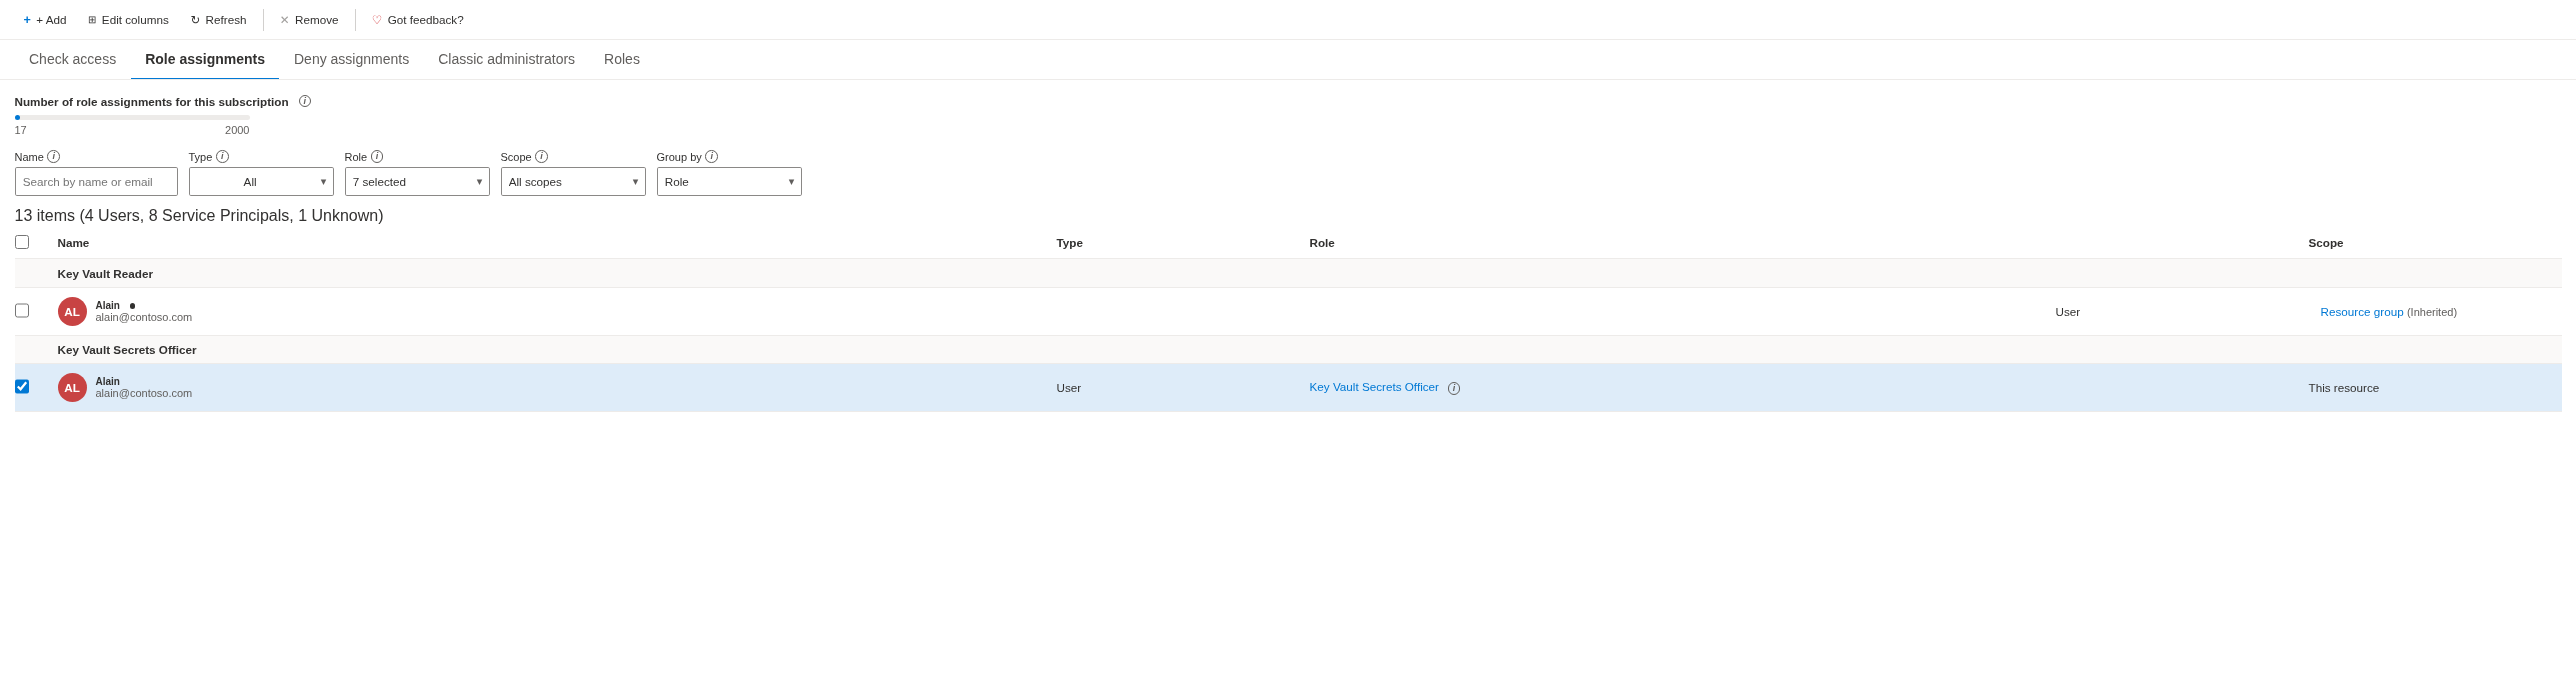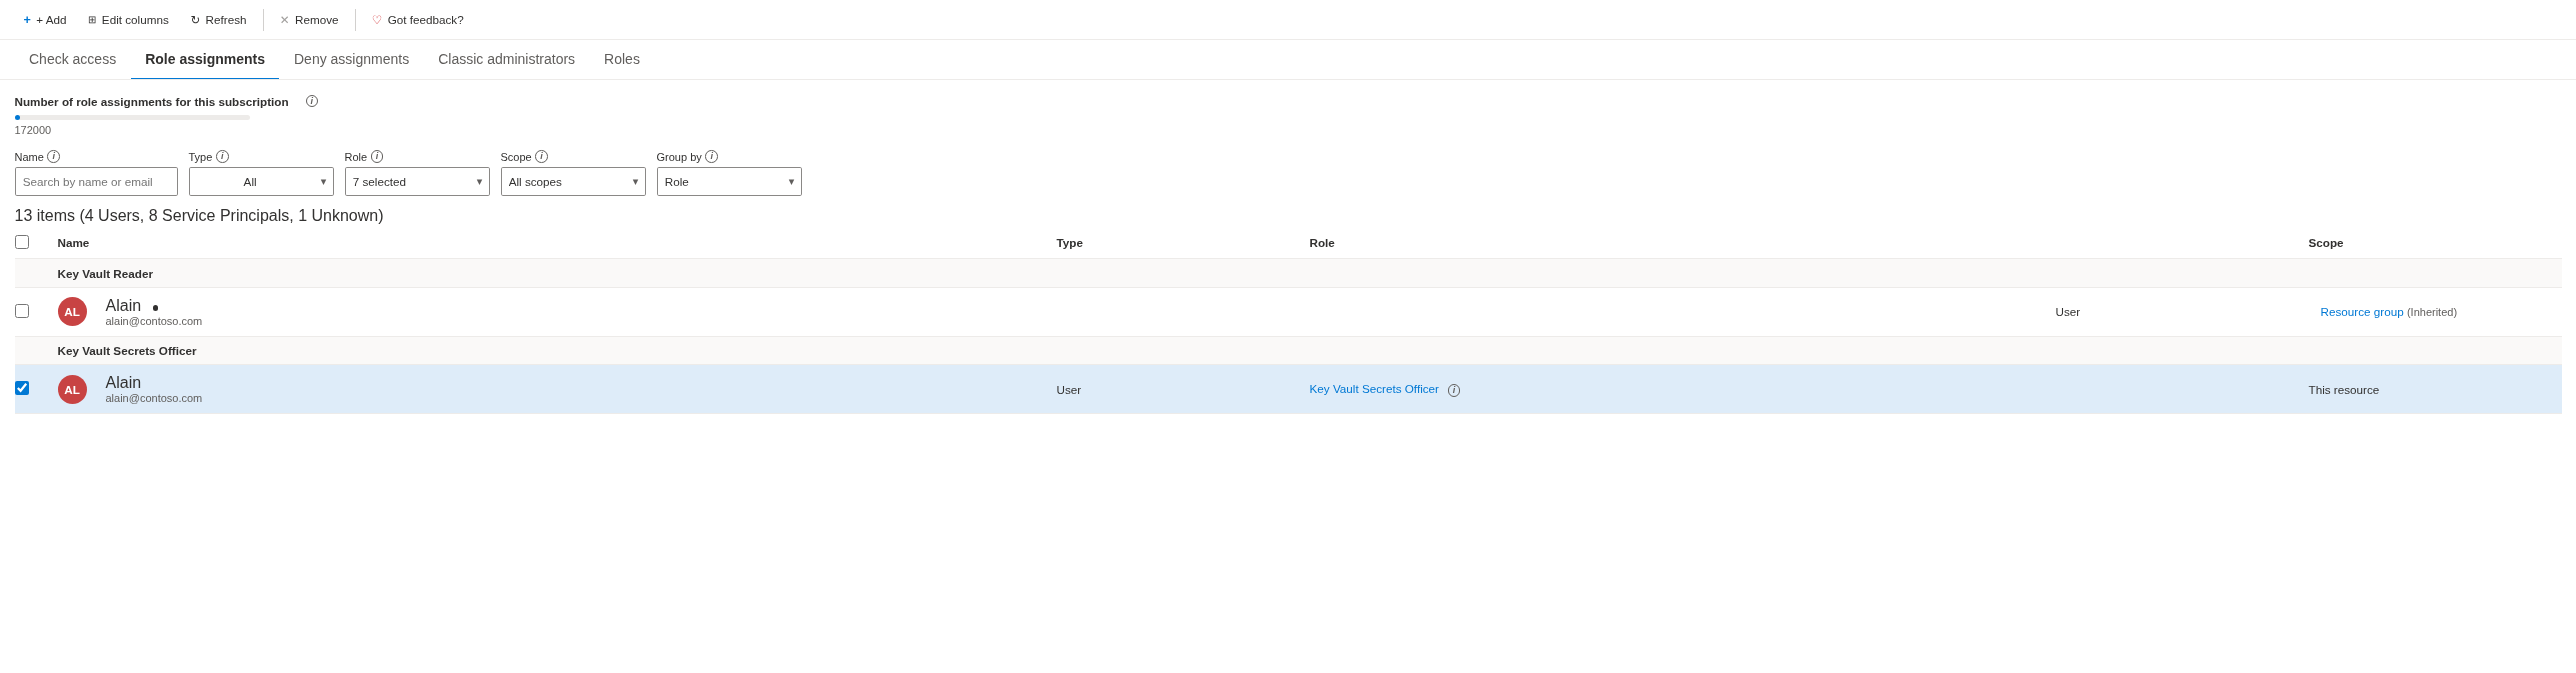--- a/index.html
+++ b/index.html
@@ -72,21 +72,21 @@
       color: #0078d4;
       text-decoration: none;
     }
 
     .section-title {
       font-size: 11.7px;
       font-weight: 600;
       margin-bottom: 7.2px;
       display: flex;
       align-items: center;
-      gap: 17px;
+      gap: 10px;
     }
 
     
     .progress-container {
       margin-bottom: 14.5px;
     }
     .progress-bar-track {
       width: 235px;
       height: 5.4px;
       background: #edebe9;
@@ -94,21 +94,21 @@
       margin-bottom: 3.6px;
     }
     .progress-bar-fill {
       height: 5.4px;
       background: #0078d4;
       border-radius: 2.7px;
       width: 2.2%;
     }
     .progress-labels {
       display: flex;
-      justify-content: flex-start;
+      justify-content: space-between;
       width: 235px;
       font-size: 11px;
       color: #605e5c;
     }
 
     
     .filters {
       display: flex;
       align-items: flex-end;
       gap: 11px;
@@ -241,26 +241,26 @@
       display: flex;
       align-items: center;
       justify-content: center;
       flex-shrink: 0;
     }
 
     
     .name-cell {
       display: flex;
       align-items: center;
-      gap: 19px;
+      gap: 9px;
     }
     .name-info .primary {
-      font-size: 16px;
-      color: #323130;
-      font-weight: 400;
+      font-size: 10px;
+      color: #323130;
+      font-weight: 700;
     }
     .name-info .secondary {
       font-size: 11px;
       color: #605e5c;
     }
 
     
     .checkbox-input {
       width: 14.5px;
       height: 14.5px;

